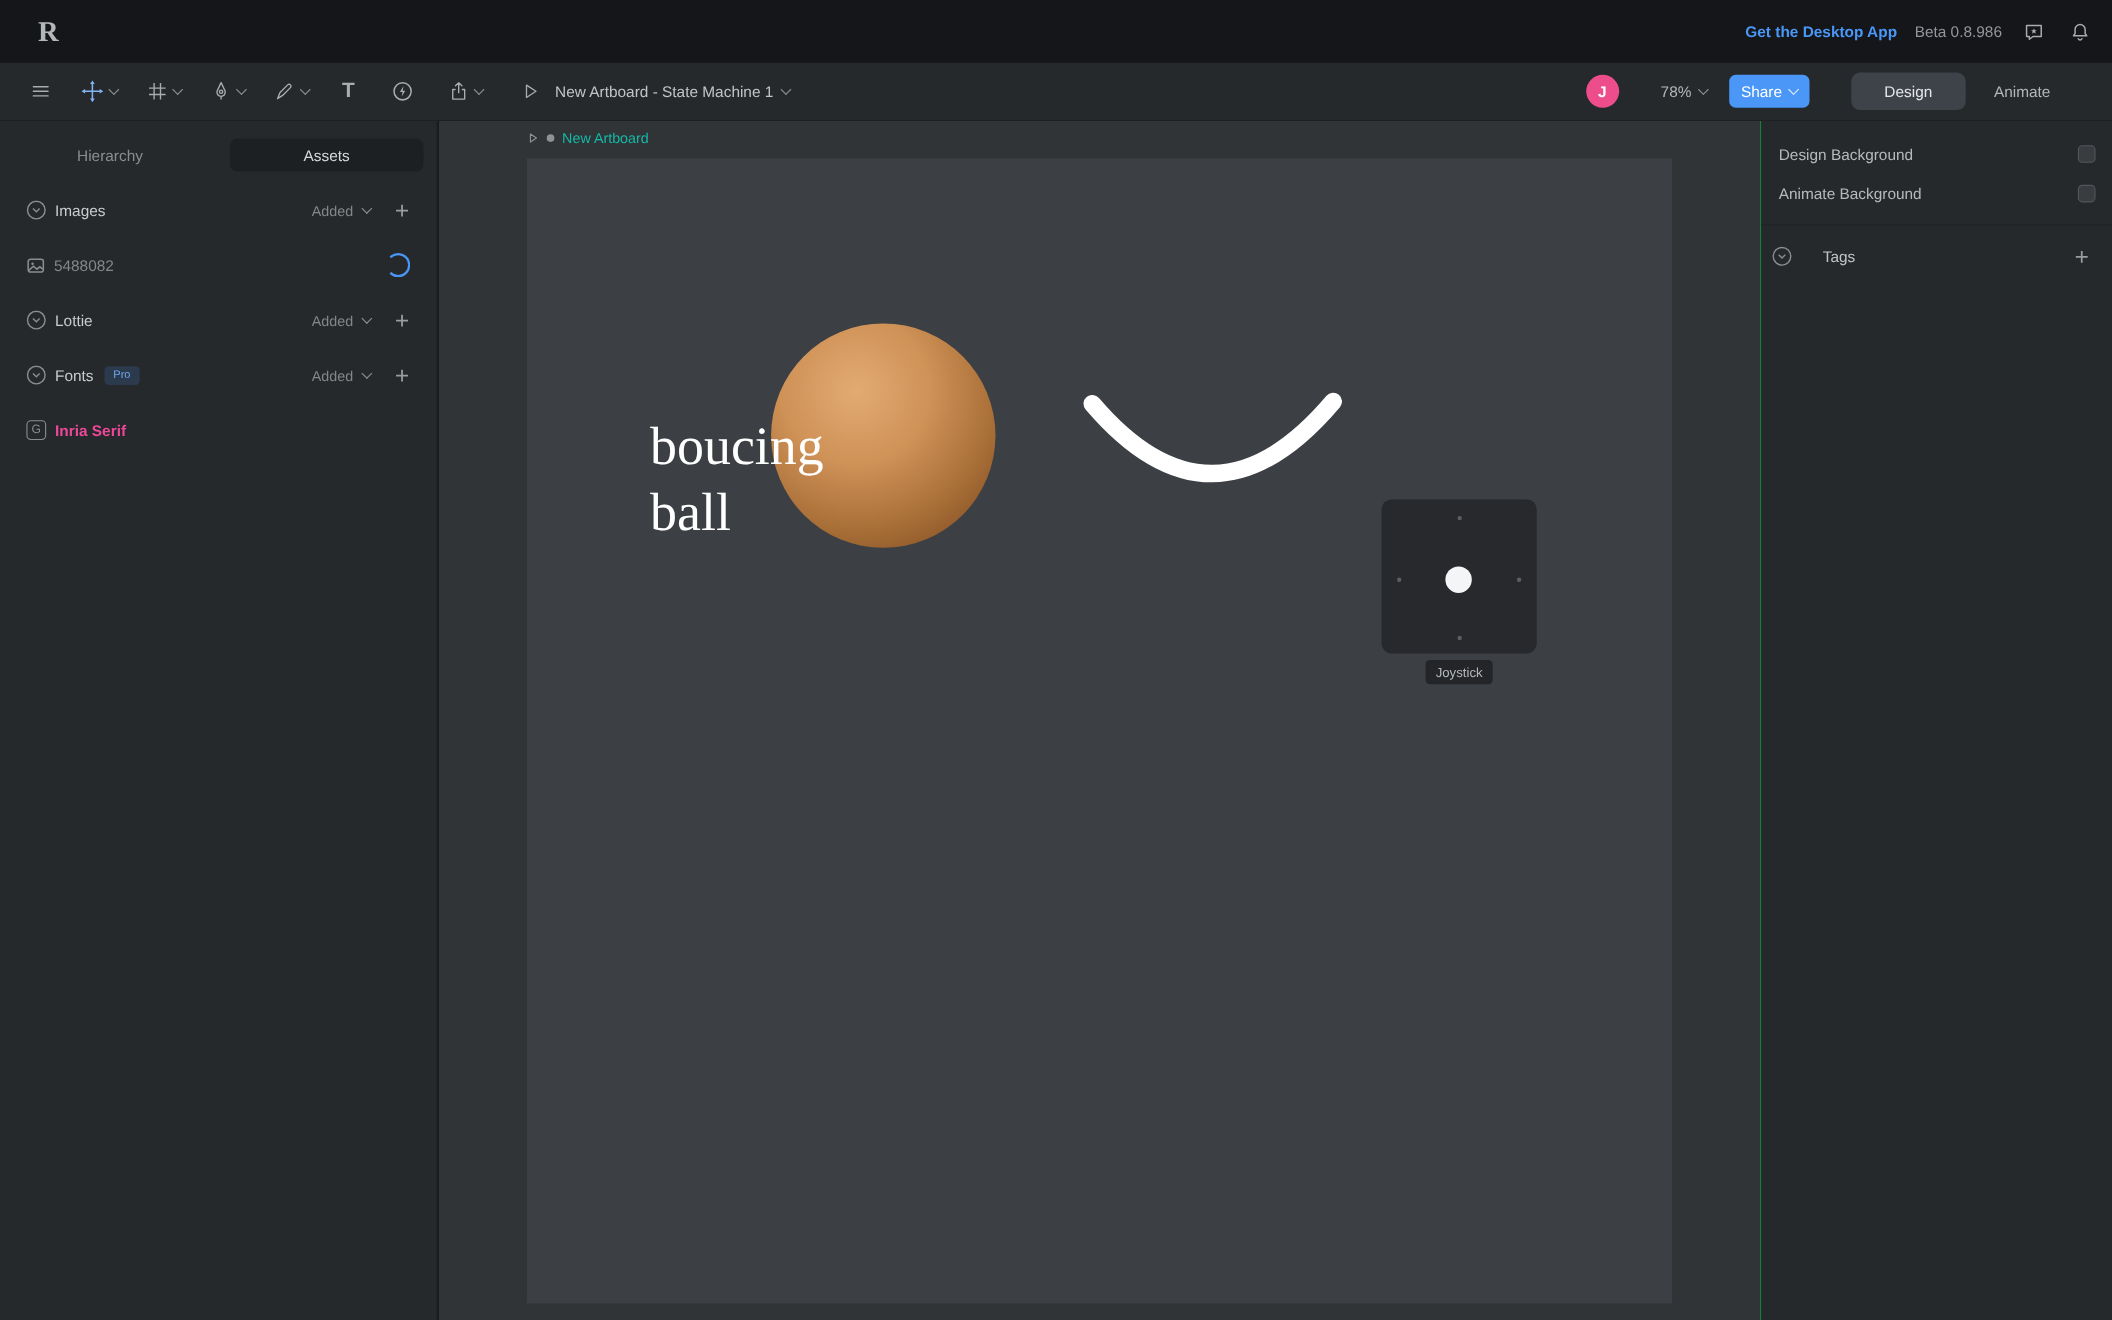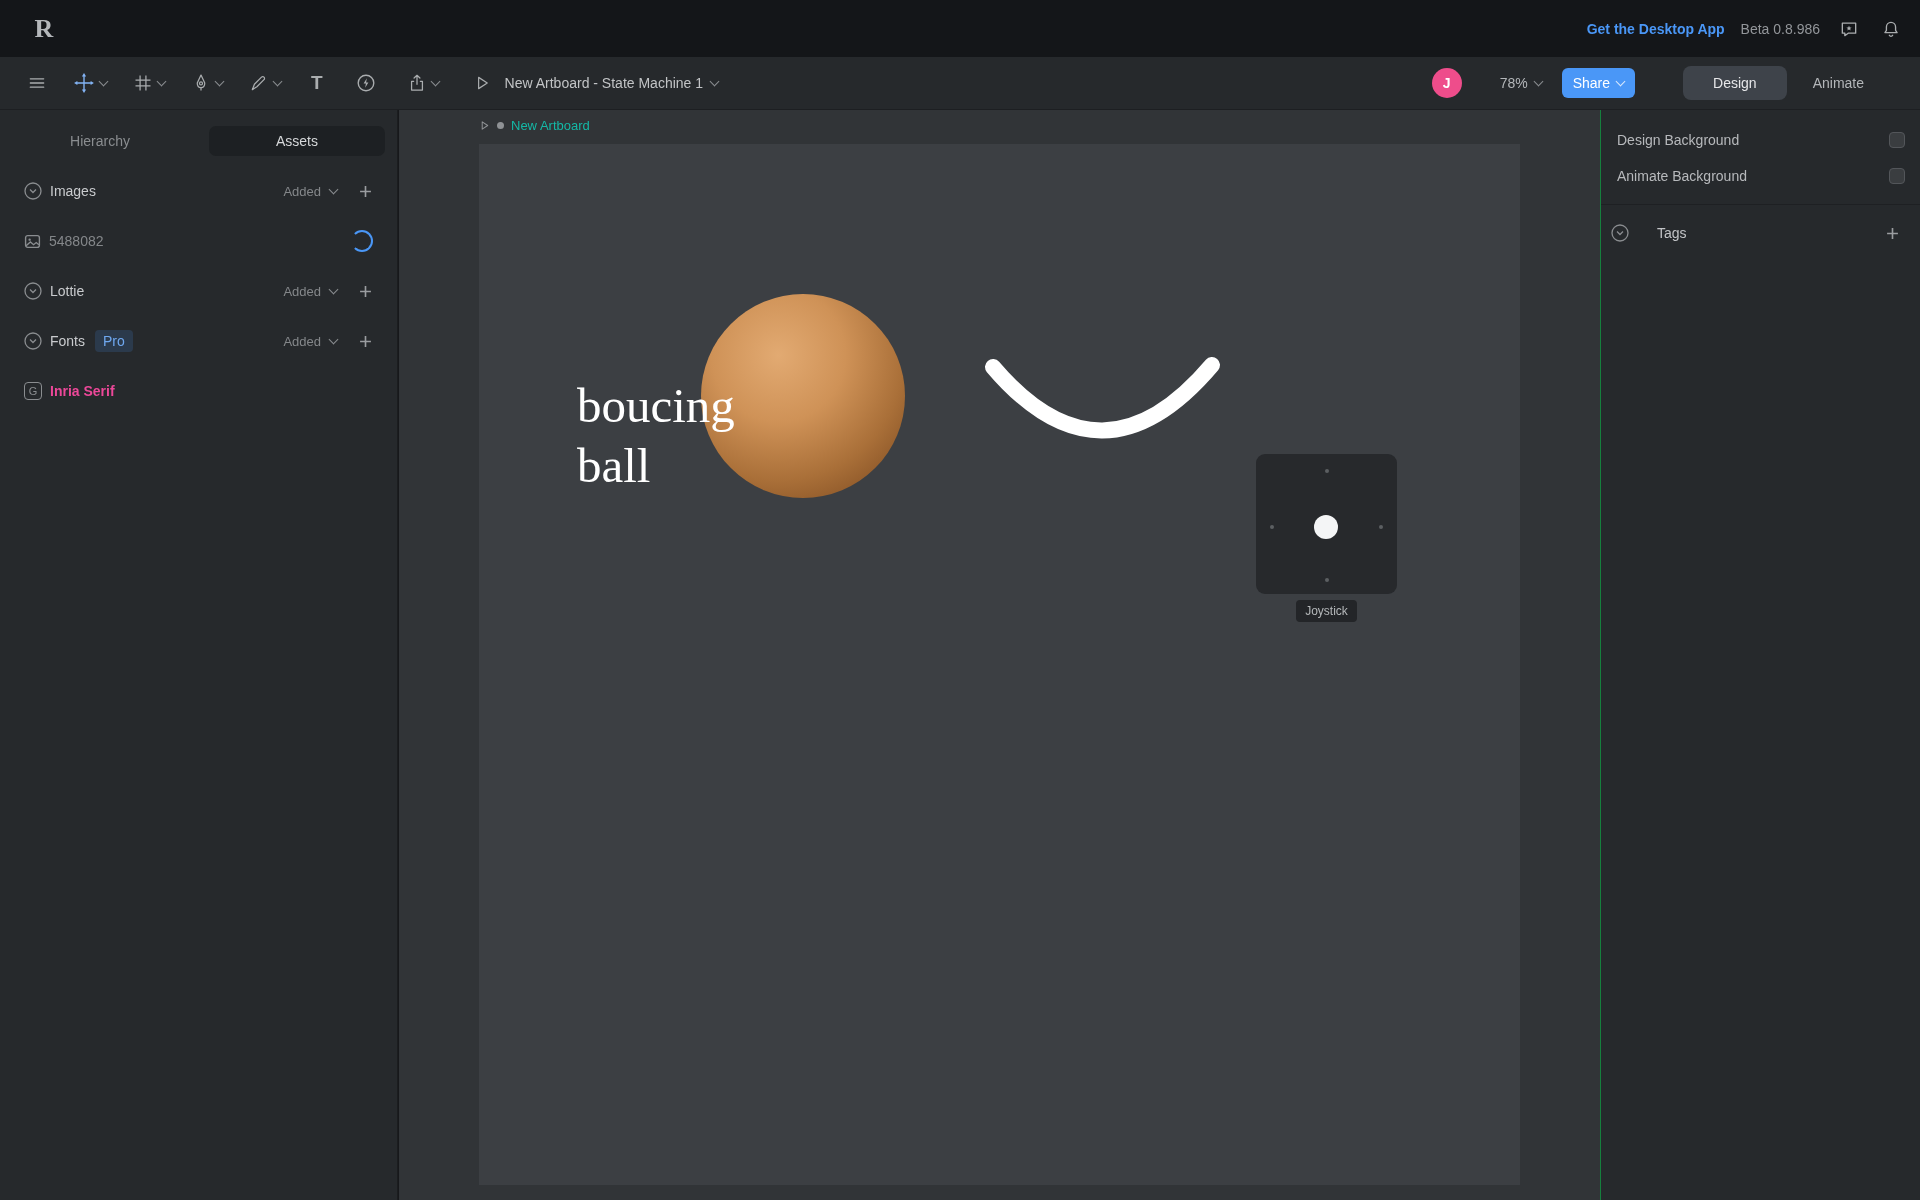--- a/index.html
+++ b/index.html
@@ -32,58 +32,58 @@
           transform:rotate(45deg); margin-top:-4px; display:inline-block; }
   .chev.lite { border-color:#d8e8fc; }
   .playback { display:flex; align-items:center; gap:8px; margin-left:34px; cursor:pointer; }
   .playback-label { color:#c2c4c6; font-size:14px; margin-left:6px; }
   .toolbar-right { margin-left:auto; display:flex; align-items:center; padding-right:30px; }
   .avatar { width:30px; height:30px; border-radius:50%; background:var(--avatar-pink,#ee4d8b); color:#fff;
             font-size:14px; font-weight:bold; display:flex; align-items:center; justify-content:center; cursor:pointer; }
   .zoom { display:flex; align-items:center; gap:7px; color:#b3b6b9; font-size:14px; margin-left:38px; cursor:pointer; }
   .share-btn { display:flex; align-items:center; gap:7px; background:var(--accent,#4a97f7); color:#fff; font-size:14px;
                padding:7px 11px; border-radius:6px; margin-left:20px; cursor:pointer; }
-  .mode-toggle { display:flex; align-items:center; margin-left:48px; }
+  .mode-toggle { display:flex; align-items:center; margin-left:38px; }
   .mode-design { background:#3e434a; color:#e6e7e9; font-size:14px; padding:9px 30px; border-radius:8px; cursor:pointer; }
   .mode-animate { color:#b3b6b9; font-size:14px; padding:9px 26px; cursor:pointer; }
 
   
   .left-panel { position:absolute; top:110px; left:0; width:398px; bottom:0; background:#26292c;
                 border-right:1px solid #1b1d1f; }
   .panel-tabs { display:flex; gap:21px; padding:16px 12px 10px 12px; }
   .ptab { flex:1; height:30px; display:flex; align-items:center; justify-content:center; font-size:14px;
           color:#8a8d90; border-radius:7px; cursor:pointer; }
   .ptab.active { background:#1d2023; color:#d6d8da; }
   .asset-row { height:50px; display:flex; align-items:center; padding:0 24px; }
   .asset-row .label { color:#c9cbce; font-size:14px; margin-left:8px; }
   .asset-row .label.muted { color:#84878a; }
   .asset-row .label.muted2 { color:#ec4899;font-weight:bold; }
   .spacer { flex:1; }
   .added-group { display:flex; align-items:center; gap:9px; margin-right:20px; cursor:pointer; }
   .added { color:#84878a; font-size:13px; }
   .plus-btn { display:flex; align-items:center; justify-content:center; width:16px; height:16px; cursor:pointer; }
-  .pro-badge { background:rgba(74,151,247,0.16); color:#6fa8f0; font-size:14px; padding:3px 8px;
+  .pro-badge { background:rgba(74,151,247,0.16); color:#6fa8f0; font-size:10px; padding:3px 8px;
                border-radius:4px; margin-left:10px; }
   .g-box { width:18px; height:18px; border:1.3px solid #8a8d90; border-radius:4px; color:#8a8d90;
            font-size:11px; display:flex; align-items:center; justify-content:center; }
   .spinner { width:22px; height:22px; border-radius:50%; border:2.5px solid transparent;
              border-top-color:var(--accent,#4a97f7); border-right-color:var(--accent,#4a97f7);
              border-bottom-color:var(--accent,#4a97f7); animation:spin 1s linear infinite; }
   @keyframes spin { to { transform:rotate(360deg); } }
 
   
   .canvas { position:absolute; top:110px; left:399px; right:320px; bottom:0; background:#313437; }
   .artboard-label { position:absolute; left:80px; top:8px; display:flex; align-items:center; gap:7px;
                     color:#14b8a6; font-size:13px; cursor:pointer; }
   .sm-dot { width:7px; height:7px; border-radius:50%; background:#8f9295; }
   .artboard { position:absolute; left:80px; top:34px; width:1041px; height:1041px; background:#3c3f43; }
   .ball { position:absolute; left:222px; top:150px; width:204px; height:204px; border-radius:50%;
           background:radial-gradient(circle at 38% 30%, var(--ball-highlight,#e2aa72) 0%, #cf9257 35%,
                      #a96f38 66%, #8a5527 86%, var(--ball-shadow,#7d4b20) 100%); cursor:pointer; }
-  .ball-text { position:absolute; left:98px; top:232px; font-family:"Liberation Serif", serif;
+  .ball-text { position:absolute; left:112px; top:232px; font-family:"Liberation Serif", serif;
                font-size:49px; line-height:60px; color:#ffffff; cursor:pointer; }
   .arc-svg { position:absolute; left:0; top:0; pointer-events:none; }
   .arc-svg path { pointer-events:stroke; cursor:pointer; }
   .joystick { position:absolute; left:777px; top:310px; width:141px; height:140px; background:#27292c;
               border-radius:9px; cursor:pointer; }
   .jdot { position:absolute; width:4px; height:4px; border-radius:50%; background:#5c5f62; }
   .jknob { position:absolute; left:58px; top:61px; width:24px; height:24px; border-radius:50%; background:#f4f5f6; cursor:grab; }
   .joystick-label-wrap { position:absolute; left:777px; top:456px; width:141px; text-align:center; }
   .joystick-label { display:inline-block; background:#232528; color:#b5b8ba; font-size:12px;
                     padding:4px 9px; border-radius:4px; }

